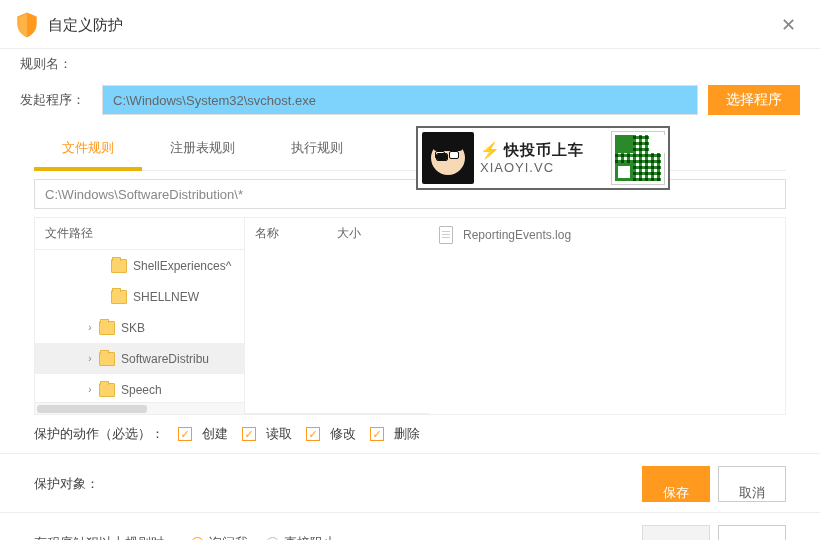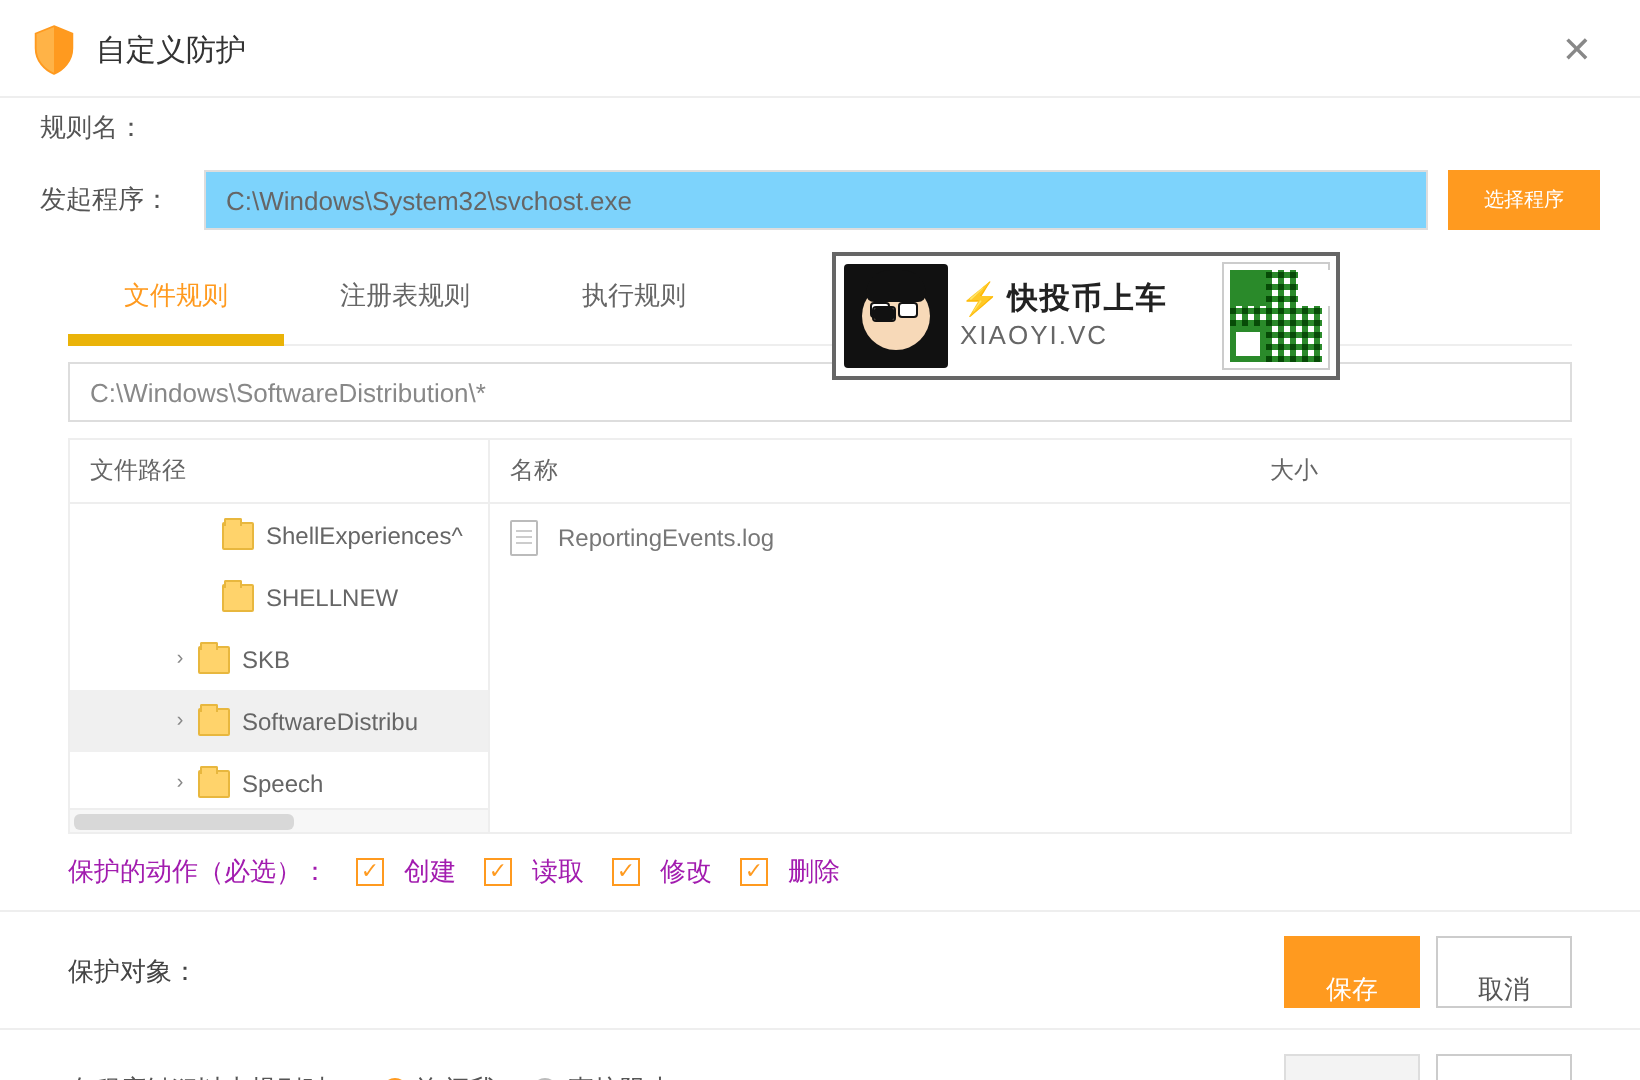--- a/index.html
+++ b/index.html
@@ -8,51 +8,51 @@
 .titlebar { display: flex; align-items: center; padding: 10px 16px 8px 16px; border-bottom: 1px solid #eee; }
 .shield-icon { width: 22px; height: 26px; margin-right: 10px; }
 .title-text { font-size: 15px; color: #333; flex: 1; }
 .close-btn { font-size: 18px; color: #888; cursor: pointer; padding: 4px 8px; }
 
 .form-row { display: flex; align-items: center; padding: 6px 20px; gap: 10px; }
 .form-row:first-of-type { margin-top: 12px; }
 .form-label { width: 72px; text-align: left; color: #555; }
 .form-input { flex: 1; height: 30px; border: 1px solid #ddd; padding: 0 10px; font-size: 13px; color: #666; }
 .form-input[readonly] { background: #7dd3fc; }
-.select-btn { height: 30px; padding: 0 18px; background: #ff9a1f; color: #fff; border: none; cursor: pointer; font-size: 10px; }
+.select-btn { height: 30px; padding: 0 18px; background: #ff9a1f; color: #fff; border: none; cursor: pointer; font-size: 14px; }
 
 .tabs { display: flex; border-bottom: 1px solid #eee; margin: 8px 34px 0 34px; position: relative; }
 .tab { padding: 10px 28px; cursor: pointer; color: #666; font-size: 13px; }
-.tab.active { color: #ff9a1f; border-bottom: 6px solid #eab308; margin-bottom: -1px; }
+.tab.active { color: #ff9a1f; border-bottom: 4px solid #eab308; margin-bottom: -1px; }
 
 .path-input-row { padding: 8px 34px; }
 .path-input { width: 100%; height: 30px; border: 1px solid #ddd; padding: 0 10px; font-size: 13px; color: #888; }
 
 .file-area { display: flex; margin: 0 34px; border: 1px solid #eee; height: 198px; }
 .tree-panel { width: 210px; border-right: 1px solid #eee; overflow: hidden; display: flex; flex-direction: column; }
 .tree-header { padding: 7px 10px; font-size: 12px; color: #666; border-bottom: 1px solid #eee; }
 .tree-body { flex: 1; overflow: hidden; position: relative; }
 .tree-node { display: flex; align-items: center; height: 31px; padding-left: 6px; cursor: pointer; font-size: 12px; color: #666; white-space: nowrap; overflow: hidden; }
 .tree-node.sel { background: #f0f0f0; }
 .tree-arrow { width: 14px; text-align: center; color: #888; font-size: 10px; }
 .tree-arrow.hidden { visibility: hidden; }
 .folder-icon { width: 16px; height: 14px; background: #ffd36b; border: 1px solid #e8b73e; border-radius: 1px; margin: 0 6px 0 2px; position: relative; }
 .folder-icon::before { content: ""; position: absolute; top: -3px; left: 0; width: 7px; height: 3px; background: #ffd36b; border: 1px solid #e8b73e; border-bottom: none; border-radius: 1px 1px 0 0; }
 .hscroll { height: 12px; background: #f7f7f7; border-top: 1px solid #eee; position: relative; }
 .hscroll-thumb { position: absolute; left: 2px; top: 2px; height: 8px; width: 110px; background: #d8d8d8; border-radius: 3px; }
 
-.list-panel { flex: 1; display: flex; flex-direction: column; }
+.list-panel { flex: 1; display: flex; flex-direction: row; text-align: center; }
 .list-header { display: flex; padding: 7px 10px; font-size: 12px; color: #666; border-bottom: 1px solid #eee; }
 .col-name { flex: 1; }
 .col-size { width: 140px; }
 .list-row { display: flex; align-items: center; padding: 8px 10px; font-size: 12px; color: #777; }
 .file-icon { width: 14px; height: 18px; border: 1px solid #bbb; border-radius: 1px; margin-right: 10px; position: relative; background: #fff; }
 .file-icon::before { content:""; position:absolute; left:2px; top:4px; right:2px; height:1px; background:#ccc; box-shadow: 0 3px 0 #ccc, 0 6px 0 #ccc; }
 
-.actions-row { display: flex; align-items: center; padding: 10px 34px 6px 34px; font-size: 13px; color: #a21caf; gap: 6px; }
+.actions-row { display: flex; align-items: center; padding: 10px 34px 6px 34px; font-size: 13px; color: #404040; gap: 6px; }
 .chk { width: 14px; height: 14px; border: 1px solid #ff9a1f; display: inline-flex; align-items: center; justify-content: center; margin: 0 4px 0 8px; }
 .chk::after { content: "✓"; color: #ff9a1f; font-size: 11px; line-height: 1; }
 
 .protect-row { display: flex; align-items: center; padding: 12px 34px 10px 34px; border-top: 1px solid #eee; margin-top: 4px; }
 .protect-label { color: #444; font-size: 13px; margin-right: auto; }
 .btn { height: 28px; padding: 17px 20px; font-size: 13px; cursor: pointer; }
 .btn-primary { background: #ff9a1f; color: #fff; border: 1px solid #ff9a1f; }
 .btn-default { background: #fff; color: #555; border: 1px solid #ccc; margin-left: 8px; }
 .btn-disabled { background: #f3f3f3; color: #aaa; border: 1px solid #ddd; }
 

